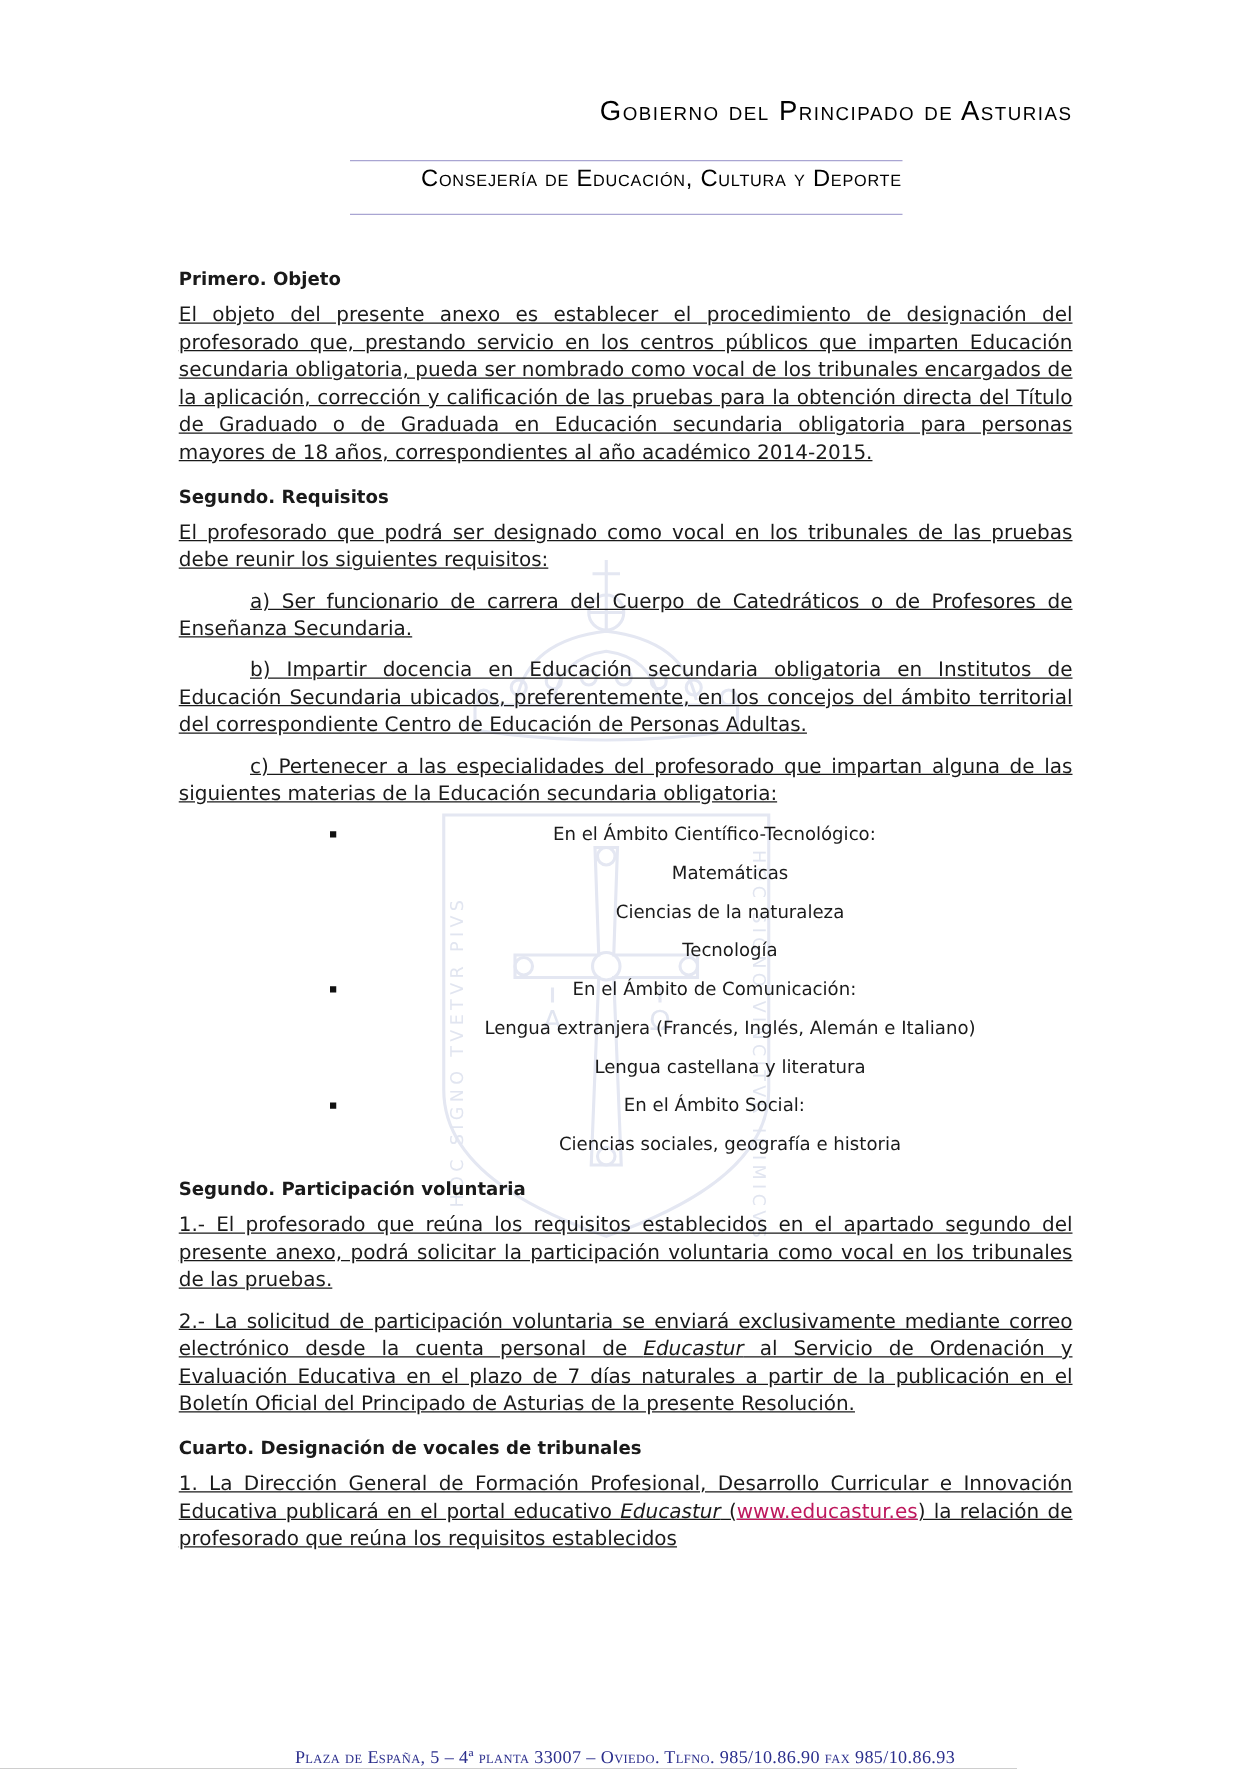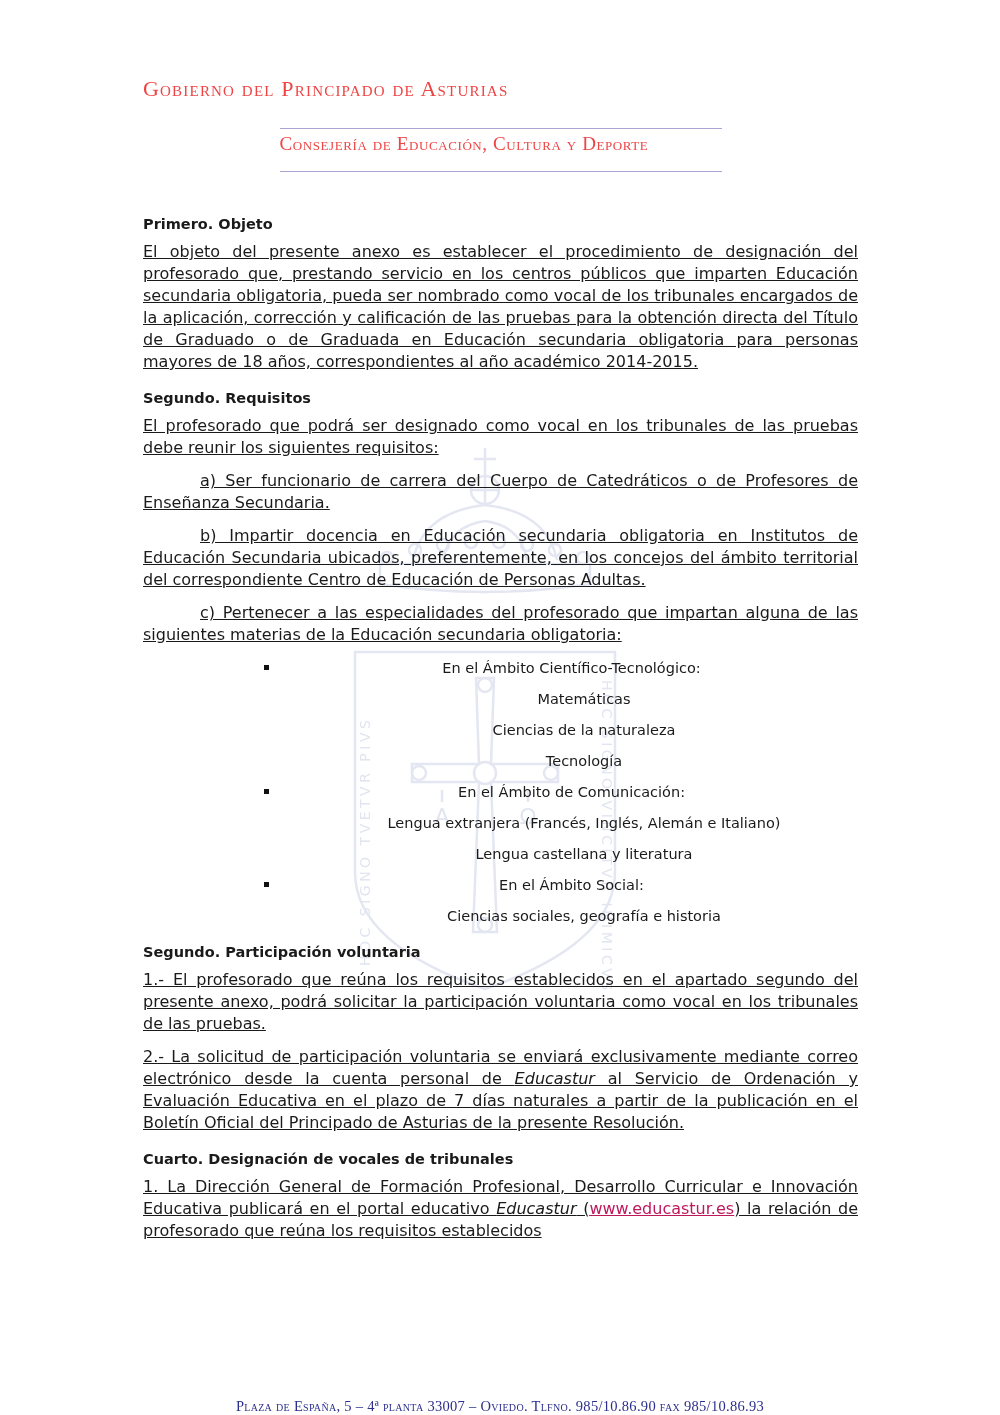--- a/index.html
+++ b/index.html
@@ -13,23 +13,23 @@
     color:#1a1a1a;
   }
   
   .watermark {
     position:absolute; left:330px; top:442px;
     z-index:0; pointer-events:none;
   }
   
   .content { position:relative; z-index:1; padding:0 142px 0 143px; }
 
-  .hdr { text-align:left; padding-top:76px;
-         font-family:Liberation Serif, serif;
-         font-variant:small-caps; color:#ef4444; }
+  .hdr { text-align:right; padding-top:76px;
+         font-family:Liberation Sans, sans-serif;
+         font-variant:small-caps; color:#000000; }
   .hdr-org { font-size:22px; letter-spacing:1.2px; line-height:26px; }
   .hdr-dept-wrap { width:442px; margin:26px auto 0;
          border-top:1.5px solid #a9a5d2; border-bottom:1.5px solid #a9a5d2;
          padding:3px 0 16px; }
   .hdr-dept { font-size:19px; letter-spacing:0.6px; line-height:23px; }
 
   .doc-title { margin:38px 0 0; font-weight:bold; font-size:14.5px;
          line-height:22.5px; text-align:justify; }
 
   .sec-heading { font-size:14.5px; font-weight:bold; line-height:22px;

